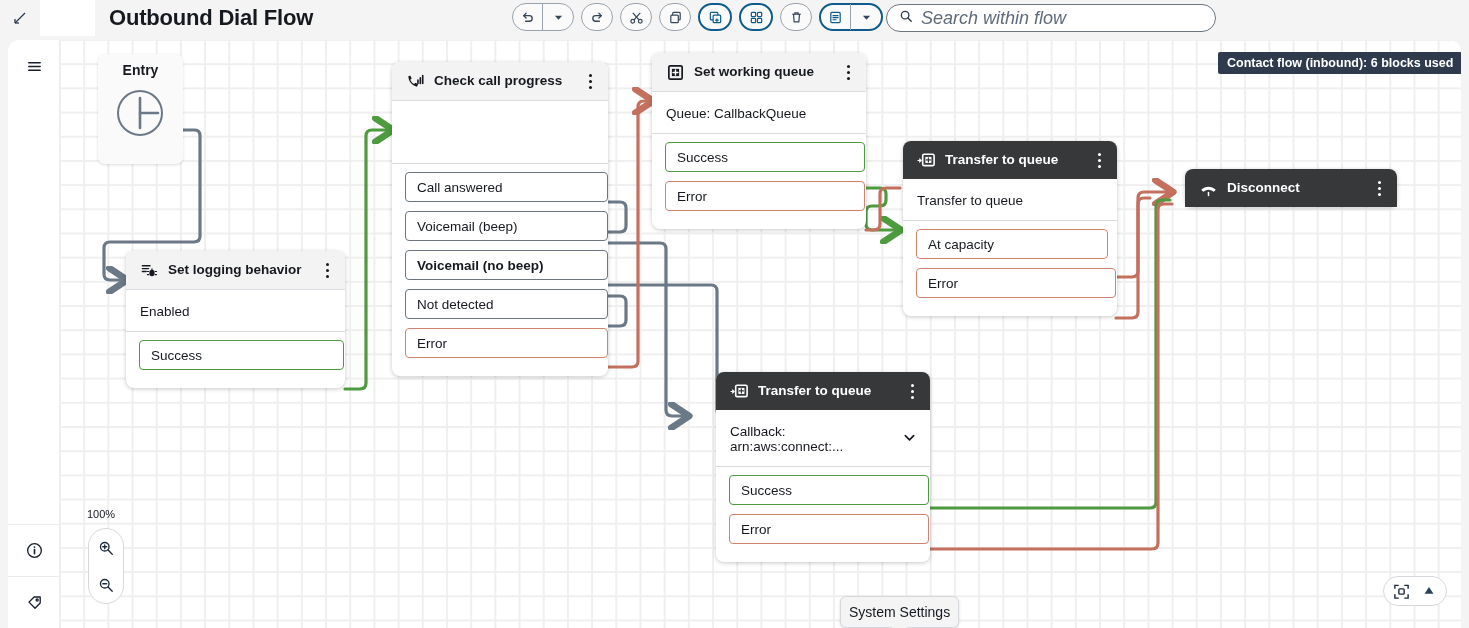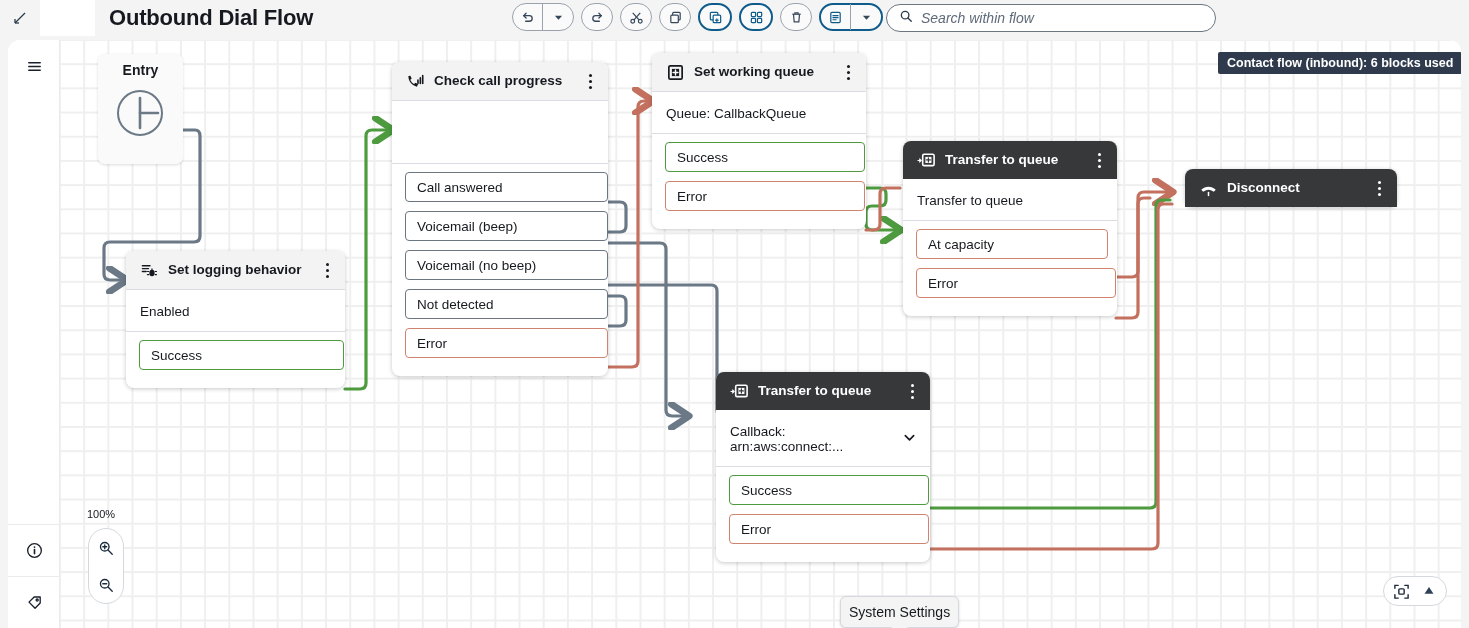--- a/index.html
+++ b/index.html
@@ -31,21 +31,21 @@
   }
   .tb-pill.split .tb-btn:first-child { border-right: 1px solid #9aa3ad; }
   .tb-pill.active { border-color: #0f5c8c; border-width: 2px; }
   .tb-pill.active .tb-btn { color: #0f5c8c; }
   .search-box {
     position: absolute; right: 11px; top: 4px; width: 330px; height: 28px;
     border: 1px solid #6b7680; border-radius: 15px; background: #fff;
     display: flex; align-items: center; padding: 0 12px; gap: 8px;
   }
   .search-box input {
-    border: none; outline: none; font-size: 14px; font-style: italic;
+    border: none; outline: none; font-size: 18px; font-style: italic;
     color: #5f6b7a; width: 100%; font-family: "Liberation Sans", sans-serif;
   }
   .search-box input::placeholder { color: #5f6b7a; font-style: italic; }
 
   
   .shell {
     position: absolute; top: 40px; left: 8px; width: 1453px; height: 588px;
     background: #fff; border-radius: 12px 12px 0 0; overflow: hidden;
   }
   .rail {
@@ -372,21 +372,21 @@
             <i></i>
             <i></i>
             <i></i>
           </span>
       </div>
       <div class="node-body tall"></div>
       <div class="node-sep"></div>
       <div class="ports">
         <div class="port" style="width:203px;">Call answered</div>
         <div class="port" style="width:203px;">Voicemail (beep)</div>
-        <div class="port" style="width:203px;">Voicemail (no beep)</div>
+        <div class="port" style="width:203px;font-weight:bold;">Voicemail (no beep)</div>
         <div class="port" style="width:203px;">Not detected</div>
         <div class="port err" style="width:203px;">Error</div>
       </div>
     </div>
 
     <div class="node" style="left:592px; top:13px; width:214px;">
       <div class="node-hd">
         <span class="node-icon">
           <svg width="19" height="19" viewBox="0 0 20 20">
             <rect x="3" y="3" width="14" height="14" rx="1.6" fill="none" stroke="#16191f" stroke-width="1.8"></rect>

